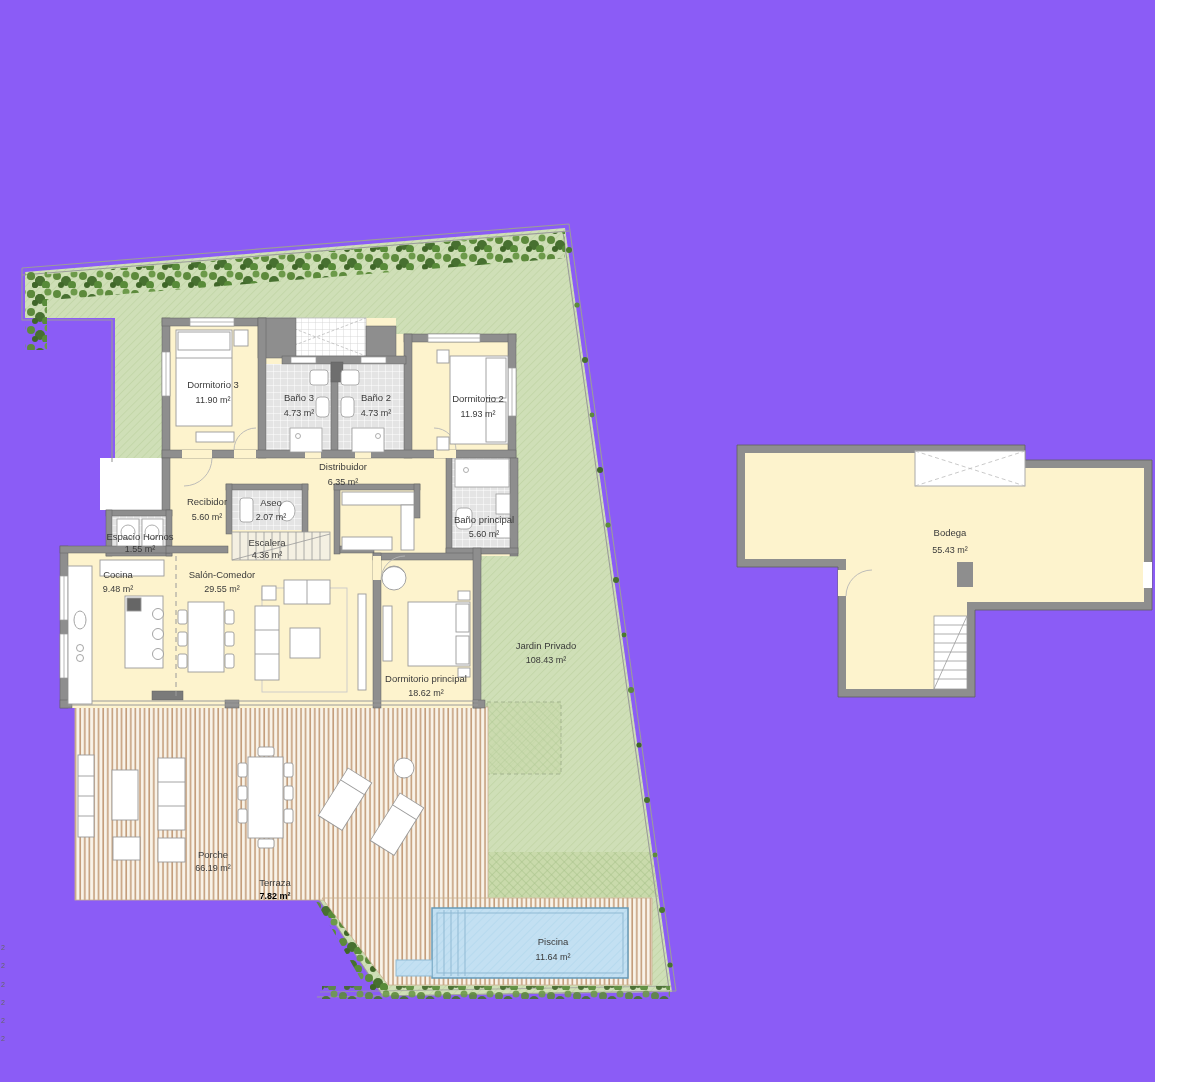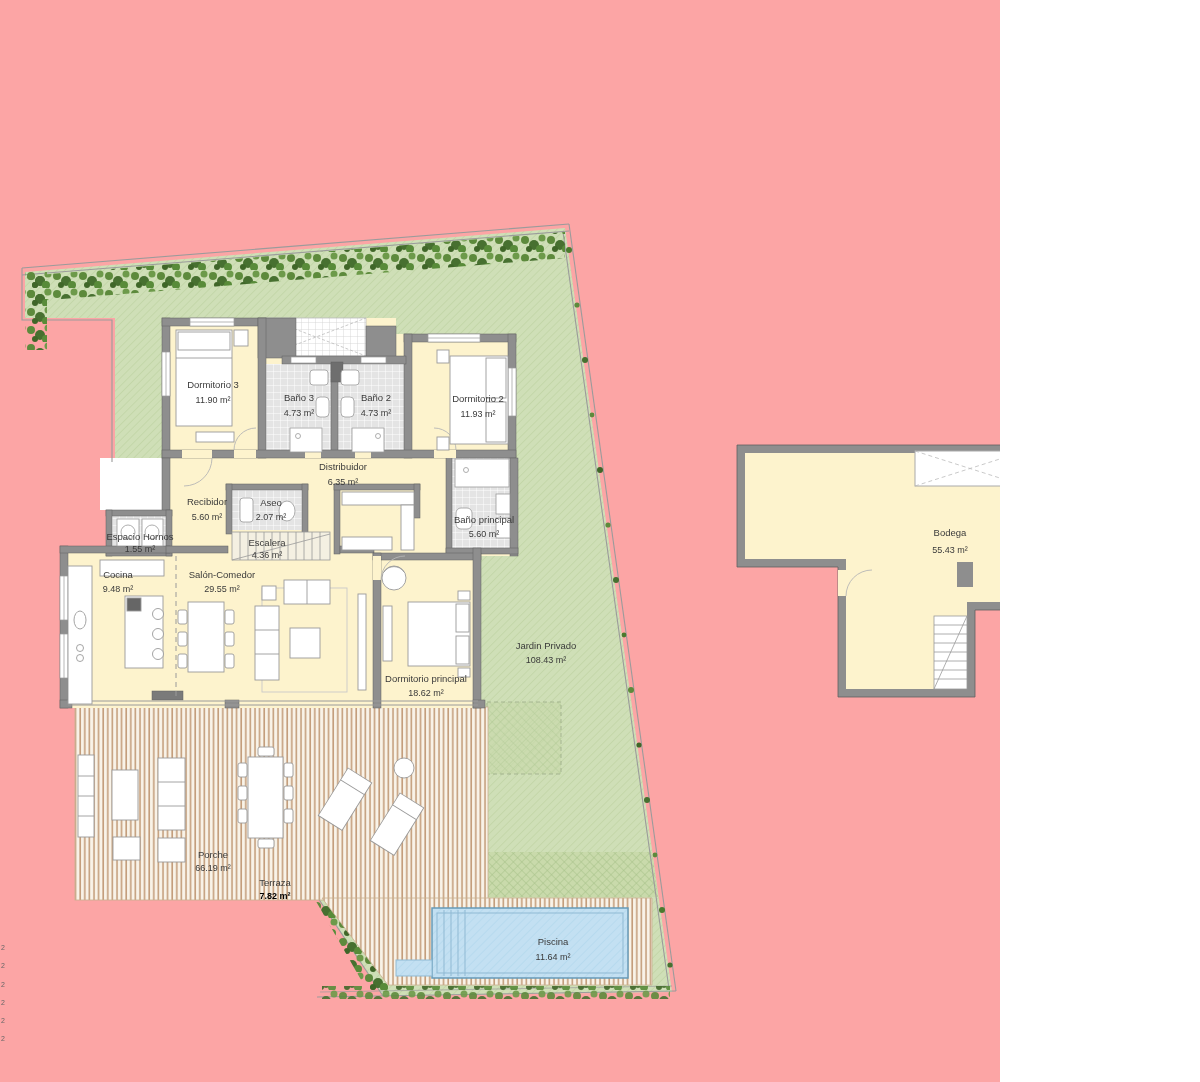--- a/index.html
+++ b/index.html
@@ -1,16 +1,16 @@
 <!DOCTYPE html>
 <html><head>
 <meta charset="utf-8">
 <style>
   html,body{margin:0;padding:0;background:#ffffff;}
-  .stage{position:relative;width:1000px;height:1082px;background:#fca5a5;overflow:hidden;
+  .stage{position:relative;width:1155px;height:1082px;background:#8b5cf6;overflow:hidden;
          font-family:"Liberation Sans", sans-serif;}
   svg{position:absolute;left:0;top:0;}
   text{font-family:"Liberation Sans", sans-serif;fill:#3a3a3a;}
   .room-name{font-size:9.5px;}
   .room-area{font-size:9px;}
   .bold-label{font-weight:bold;fill:#000;}
   .edge-mark{font-size:7px;fill:#666;}
 </style>
 </head>
 <body>

